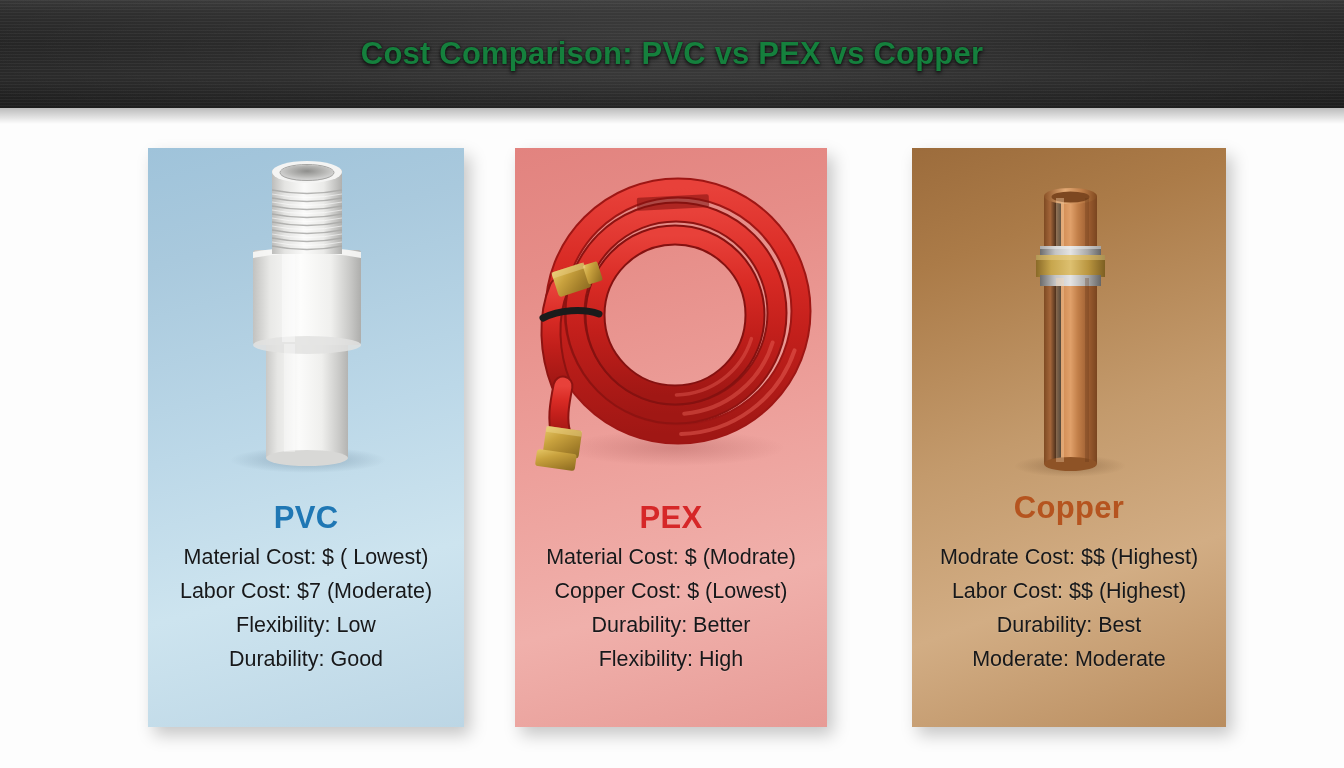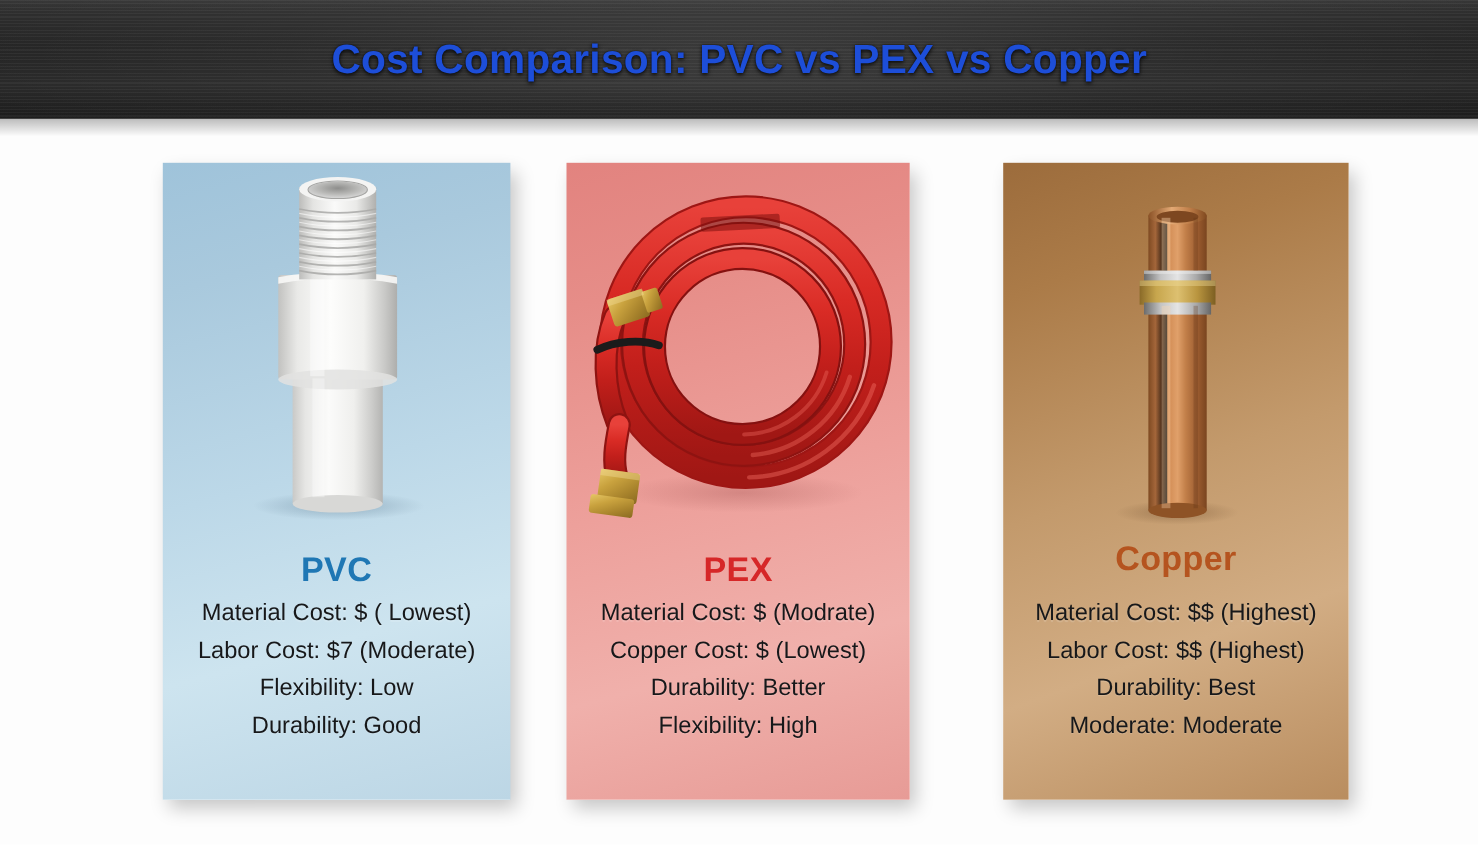--- a/index.html
+++ b/index.html
@@ -71,22 +71,22 @@
 
   #page-title {
     position: absolute;
     left: 0;
     top: 0;
     width: 1344px;
     height: 108px;
     display: flex;
     align-items: center;
     justify-content: center;
-    color: #1d4ed8;
-    font-size: 37px;
+    color: #15803d;
+    font-size: 31px;
     font-weight: bold;
     letter-spacing: 0.2px;
     text-shadow: 0 2px 4px rgba(0,0,0,0.75), 0 0 2px rgba(0,0,0,0.6);
     white-space: nowrap;
     z-index: 3;
   }
 
   
   .card {
     position: absolute;
@@ -400,20 +400,20 @@
 
           <rect x="144" y="50" width="8" height="48" fill="#ffd9b0" opacity="0.40"></rect>
           <rect x="144" y="130" width="8" height="184" fill="#ffd9b0" opacity="0.34"></rect>
           <rect x="173" y="130" width="4" height="184" fill="#5d3114" opacity="0.28"></rect>
           <rect x="173" y="50" width="4" height="48" fill="#5d3114" opacity="0.26"></rect>
         </svg>
       </div>
     </div>
     <div class="card-heading" style="color:#b5541f;">Copper</div>
     <ul class="spec-list">
-      <li class="spec-line">Material Cost: $$ (Highest)</li>
+      <li class="spec-line">Modrate Cost: $$ (Highest)</li>
       <li class="spec-line">Labor Cost: $$ (Highest)</li>
       <li class="spec-line">Durability: Best</li>
       <li class="spec-line">Moderate: Moderate</li>
     </ul>
   </div>
 
 </div>
 
 </body></html>

